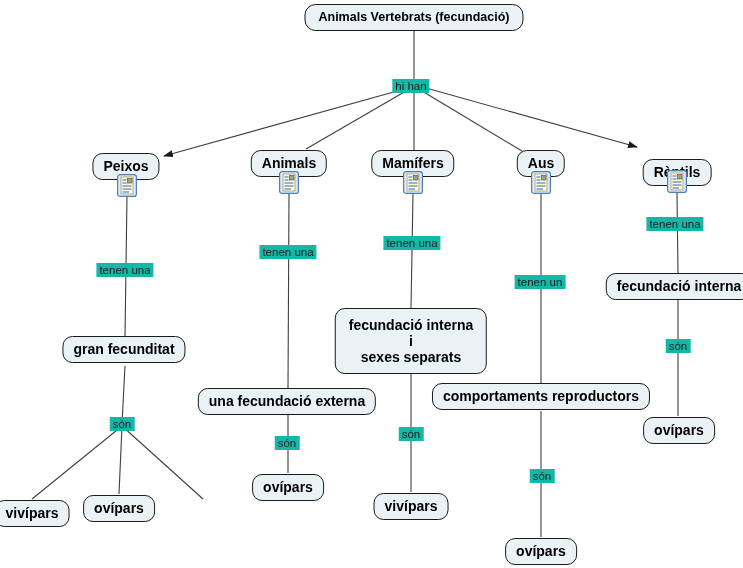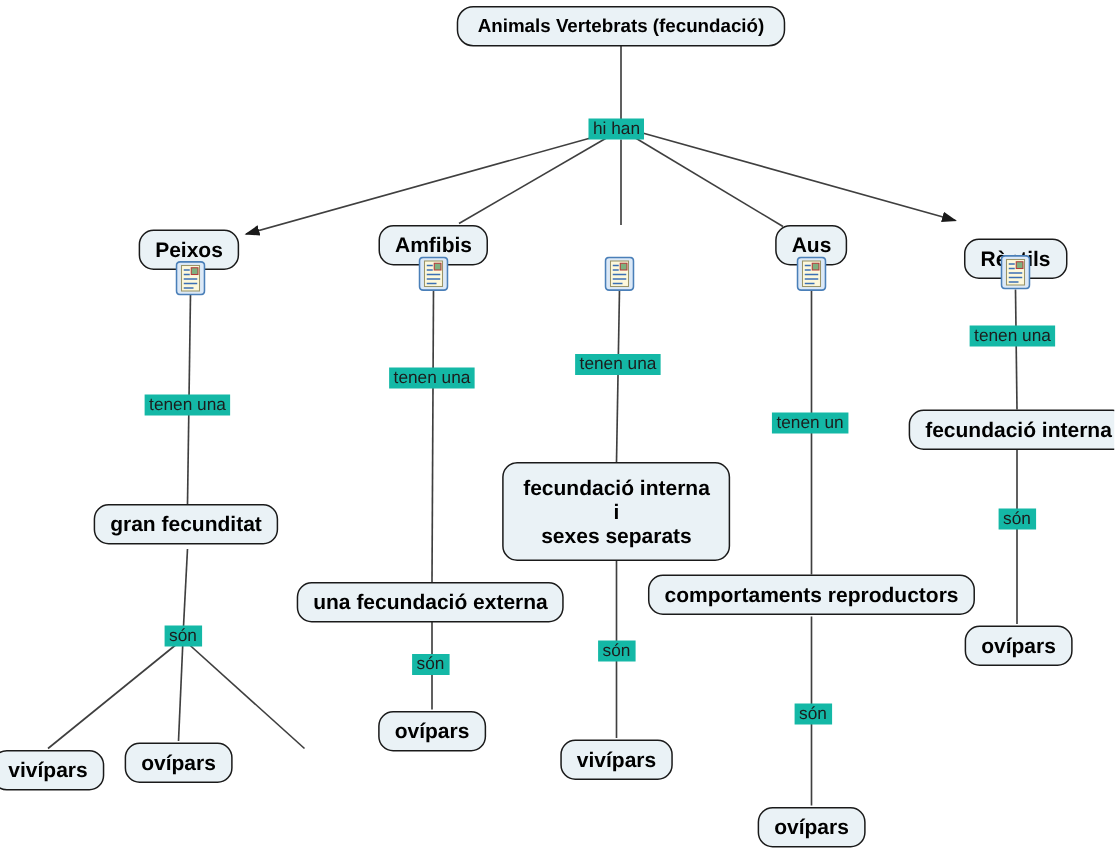--- a/index.html
+++ b/index.html
@@ -72,21 +72,22 @@
 
       <line x1="677" y1="193" x2="678" y2="273"></line>
       <line x1="678" y1="298" x2="678" y2="416"></line>
     </g>
   </svg>
 
   <div class="node title" style="left:414px;top:4px;">Animals Vertebrats (fecundació)</div>
   <div class="link-label" style="left:411px;top:79px;">hi han</div>
 
   <div class="node" style="left:126px;top:153px;">Peixos</div>
-  <div class="node" style="left:289px;top:150px;">Amfibis</div>
+  <div class="node" style="left:289px;top:150px;">Animals</div>
+  <div class="node" style="left:413px;top:150px;">Mamífers</div>
   <div class="node" style="left:541px;top:150px;">Aus</div>
   <div class="node" style="left:677px;top:147px;margin-top:12px;">Rèptils</div>
 
   <div class="resource-icon" style="left:127px;top:174px;">
     <svg width="20" height="23" viewBox="0 0 20 23">
       <rect x="0.6" y="0.6" width="18.8" height="21.8" rx="2.5" fill="#dce9f7" stroke="#4a7fb8" stroke-width="1.2"></rect>
       <rect x="4" y="3" width="12" height="17" fill="#fdf8dc" stroke="#9a9468" stroke-width="0.7"></rect>
       <rect x="10.5" y="4.5" width="4.5" height="4.5" fill="#7fb07f" stroke="#b23b3b" stroke-width="0.7"></rect>
       <g stroke="#3b6fb5" stroke-width="1">
         <line x1="5.5" y1="6" x2="9.5" y2="6"></line>

